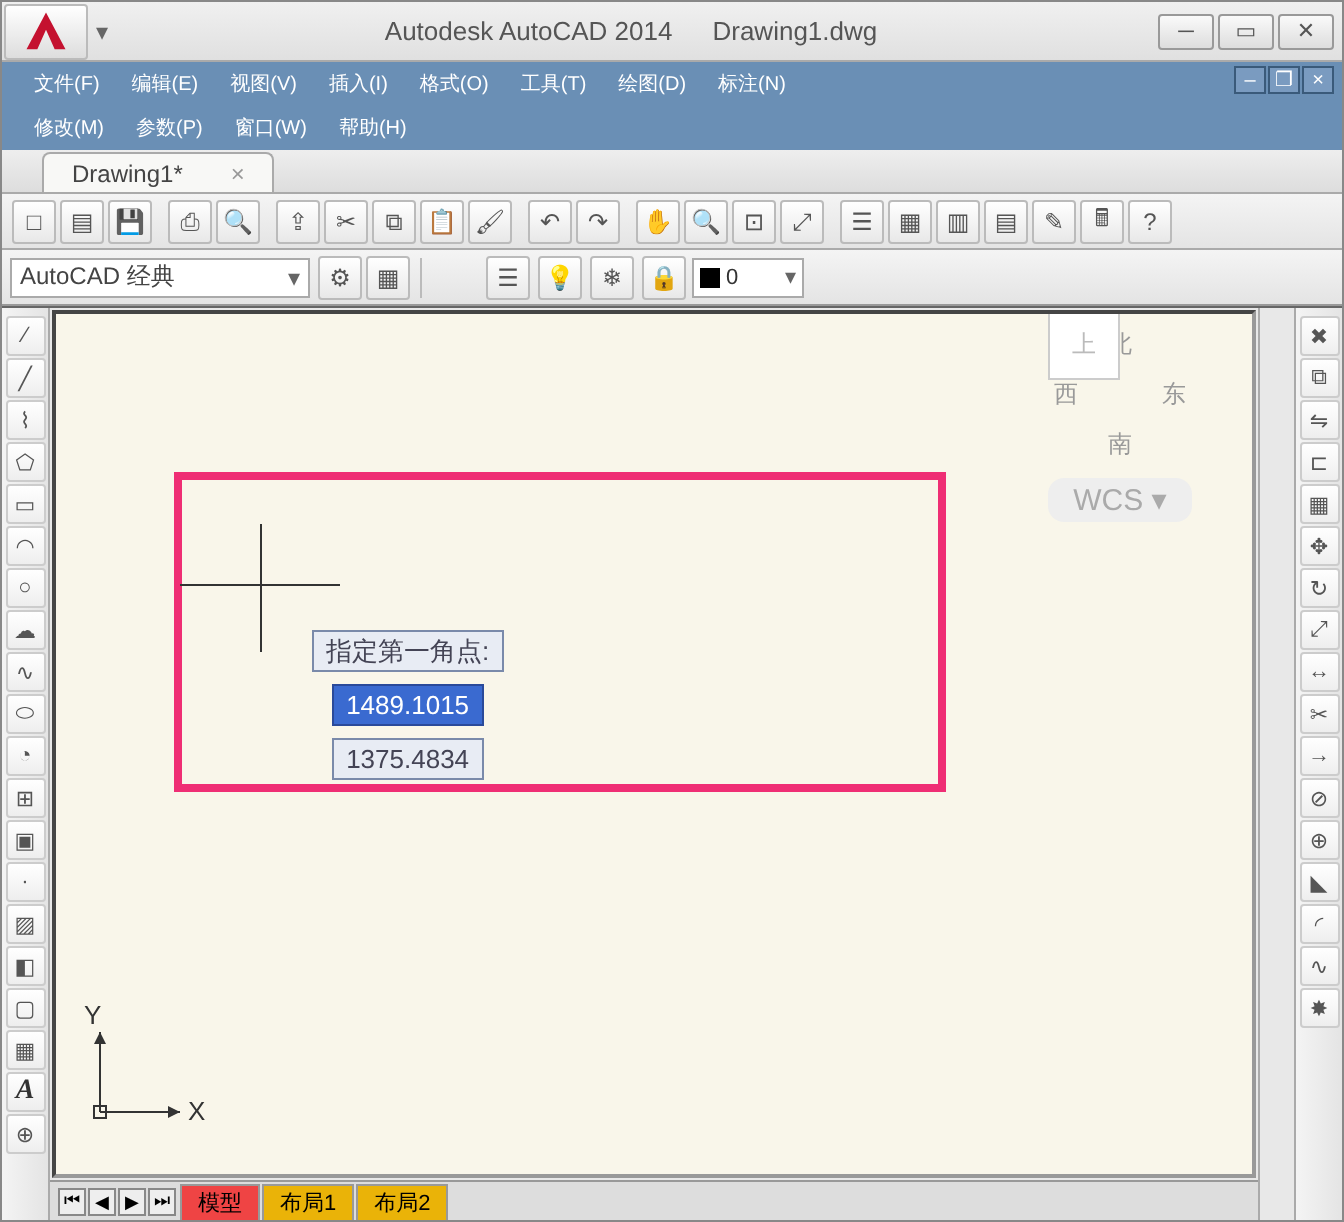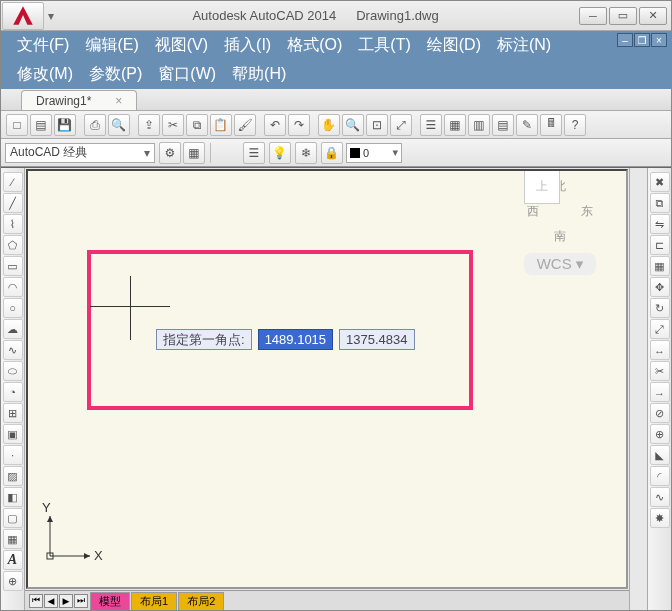--- a/index.html
+++ b/index.html
@@ -5,21 +5,21 @@
 * { margin: 0; padding: 0; box-sizing: border-box; font-family: "Microsoft YaHei", Arial, sans-serif; }
 body { width: 672px; height: 611px; background: #fff; overflow: hidden; font-size: 12px; }
 .window { border: 1px solid #888; width: 672px; height: 611px; display: flex; flex-direction: column; background: #e8e8e8; }
 .titlebar { height: 30px; background: linear-gradient(#f0f0f0,#e0e0e0); display: flex; align-items: center; border-bottom: 1px solid #aaa; }
 .logo { width: 42px; height: 28px; margin-left: 1px; display:flex; align-items:center; justify-content:center; color:#a00; font-size:20px; font-weight:bold; border:1px solid #bbb; background:linear-gradient(#fff,#ddd); border-radius:2px; }
 .logo svg { width:26px; height:26px; }
 .title-text { flex: 1; text-align: center; color: #555; font-size: 13px; display:flex; justify-content:center; gap:20px; }
 .winbtns { display: flex; margin-right: 4px; }
 .winbtn { width: 28px; height: 18px; border: 1px solid #999; margin-left: 2px; display:flex; align-items:center; justify-content:center; font-size:11px; color:#555; background:linear-gradient(#fafafa,#ddd); border-radius:2px;}
 .menubar { background: #6a8fb5; color: #fff; padding: 0 8px; display: flex; flex-wrap: wrap; align-items: flex-start; position:relative; }
-.menubar .mitem { padding: 4px 8px; font-size: 16px; cursor: pointer; }
+.menubar .mitem { padding: 4px 8px; font-size: 10px; cursor: pointer; }
 .menubar .mdi { position:absolute; right:4px; top:2px; display:flex; }
 .menubar .mdi .mdibtn { width:16px; height:14px; border:1px solid #3a5a7a; margin-left:1px; background:#7a9bc0; display:flex; align-items:center; justify-content:center; font-size:10px;}
 .tabstrip { height: 22px; background: linear-gradient(#eee,#ddd); border-bottom:1px solid #aaa; display:flex; align-items:flex-end; padding-left:20px;}
 .doctab { height:20px; padding: 2px 14px; background:#f8f8f6; border:1px solid #aaa; border-bottom:none; border-radius:4px 4px 0 0; font-size:12px; color:#444; display:flex; align-items:center; gap:24px;}
 .doctab .x { color:#999; }
 .toolbar { height: 28px; background: linear-gradient(#f4f4f4,#e4e4e4); border-bottom: 1px solid #aaa; display:flex; align-items:center; padding:0 4px; overflow:hidden;}
 .tbtn { width: 22px; height: 22px; border:1px solid #bbb; margin:0 1px; background:linear-gradient(#fff,#e8e8e8); border-radius:2px; display:flex; align-items:center; justify-content:center; color:#555; font-size:12px;}
 .tspacer{ width:6px; }
 .secondrow { height: 28px; background: linear-gradient(#f4f4f4,#e4e4e4); border-bottom:1px solid #999; display:flex; align-items:center; padding:0 4px;}
 .wssel { height:20px; width:150px; border:1px solid #aaa; background:#fff; font-size:12px; padding:1px 4px; color:#444; display:flex; align-items:center;}
@@ -33,29 +33,29 @@
 .vbtn { width:20px; height:20px; border:1px solid #ccc; background:linear-gradient(#fff,#eee); border-radius:2px; display:flex; align-items:center; justify-content:center; color:#555; font-size:11px;}
 .canvaswrap { flex:1; display:flex; flex-direction:column; position:relative;}
 .canvas { flex:1; background:#f9f6ea; position:relative; border:2px inset #999; margin:1px; overflow:hidden;}
 .viewcube { position:absolute; top:8px; right:30px; text-align:center; color:#999; font-size:12px;}
 .viewcube .cube { width:36px; height:36px; background:#fff; border:1px solid #ccc; margin:2px auto; display:flex; align-items:center; justify-content:center; color:#bbb;}
 .viewcube .wcs { margin-top:10px; padding:2px 8px; background:#eee; border-radius:8px; font-size:15px; color:#aaa;}
 .highlight { position:absolute; left:59px; top:79px; width:386px; height:160px; border:4px solid #ef2e74;}
 .crosshair { position:absolute; left:62px; top:105px; }
 .crosshair .h { position:absolute; width:80px; height:1px; background:#333; top:30px; left:0;}
 .crosshair .v { position:absolute; width:1px; height:64px; background:#333; left:40px; top:0;}
-.dyninput { position:absolute; left:128px; top:158px; display:flex; gap:6px; align-items:center;}
+.dyninput { position:absolute; left:128px; top:158px; display:flex; gap:6px; align-items:center;flex-direction:column;}
 .dynbox { border:1px solid #7a8aaa; background:#e8ecf4; padding:2px 6px; font-size:13px; color:#445; height:21px; display:flex; align-items:center;}
 .dynbox.sel { background:#3a6ad0; color:#fff; border-color:#2a4a9a;}
 .ucs { position:absolute; bottom:18px; left:12px; color:#333; font-size:13px;}
 .ucs svg { overflow:visible;}
 .modeltabs { height:20px; background:#ddd; border-top:1px solid #999; display:flex; align-items:center; font-size:11px; padding-left:4px;}
 .navbtn { width:14px; height:14px; border:1px solid #888; background:#eee; display:flex; align-items:center; justify-content:center; font-size:9px; margin-right:1px;}
 .mtab { padding:1px 8px; background:#eab308; border:1px solid #999; border-bottom:none; margin-left:1px;}
-.mtab.active { background:#ec4899;}
+.mtab.active { background:#ef4444;}
 .vscroll { width:18px; background:#e8e8e8; border-left:1px solid #aaa;}
 .bigA { font-size:18px; font-family: "Times New Roman",serif; font-style:italic; font-weight:bold; color:#333; padding:0 4px;}
 .compass { display:grid; grid-template-columns:18px 36px 18px; grid-template-rows:14px 36px 14px; align-items:center; justify-items:center;}
 .compass .n{grid-column:2;grid-row:1;} .compass .s{grid-column:2;grid-row:3;} .compass .w{grid-column:1;grid-row:2;} .compass .e{grid-column:3;grid-row:2;}
 </style>
 </head>
 <body>
 
 <div class="window">
   <div class="titlebar">

